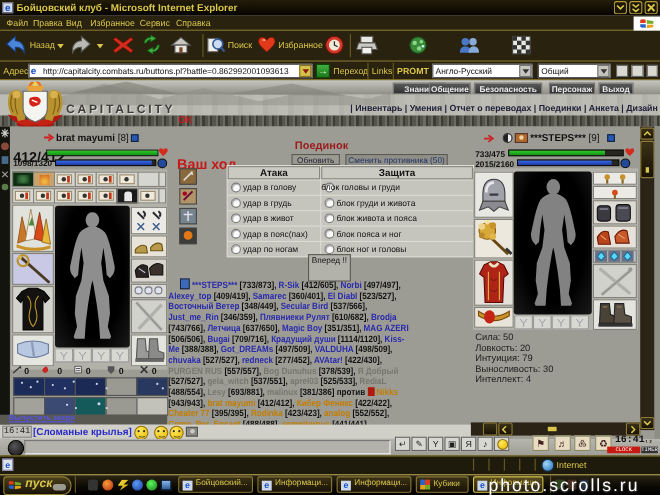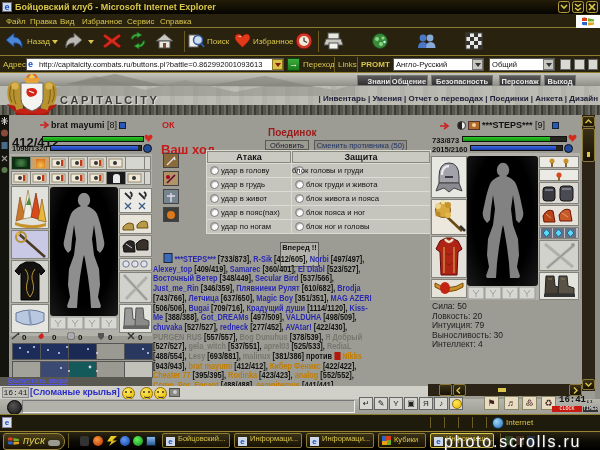--- a/index.html
+++ b/index.html
@@ -396,21 +396,21 @@
         <circle cx="49" cy="25" r="1"></circle>
         <circle cx="57" cy="28" r="1"></circle>
         <circle cx="78" cy="24" r="1.4"></circle>
         <circle cx="85" cy="28" r="1"></circle>
       </g>
 </svg>
 
 <div class="a" style="left:0;top:377px;width:152px;height:9px;background:#5a5951"></div>
 <div class="a" style="left:8px;top:377px;font-size:7px;font-weight:bold;color:#5555e8;text-decoration:underline">Выпустить зверя</div>
 
-<div class="a" style="left:162px;top:120px;font-size:9px;font-weight:bold;color:#c51a1a">ОК</div>
+<div class="a" style="left:162px;top:104px;font-size:9px;font-weight:bold;color:#c51a1a">ОК</div>
 <div class="a" style="left:268px;top:127px;font-size:10px;font-weight:bold;color:#9a1a1a">Поединок</div>
 <div class="a btn" style="left:265px;top:140px;width:44px;height:10px">Обновить</div>
 <div class="a btn" style="left:314px;top:140px;width:93px;height:11px;background:#8f8f88;color:#236;line-height:10px">Сменить противника (50)</div>
 <div class="a" style="left:161px;top:142px;font-size:13px;font-weight:bold;color:#c51a1a">Ваш ход</div>
 <div class="a" style="left:163px;top:153px;width:16px;height:15px;background:#8a6a3a;border:1px solid #444;box-sizing:border-box"><svg width="14" height="13">
         <path d="M3 10 L11 2 M10 2 L11 5" stroke="#ddd" stroke-width="1.4" fill="none"></path>
       </svg></div>
 <div class="a" style="left:163px;top:171px;width:16px;height:15px;background:#b09468;border:1px solid #444;box-sizing:border-box"><svg width="14" height="13">
         <path d="M3 10 L11 2" stroke="#603" stroke-width="1.6" fill="none"></path>
         <circle cx="4" cy="4" r="2" fill="#a02"></circle>
@@ -448,21 +448,21 @@
     <div class="a rlab" style="left:221px;top:206px">удар в пояс(пах)</div>
 <div class="a" style="left:292px;top:206px;width:138px;height:13px;background:#c6c5bd"></div>
     <div class="a radio" style="left:295px;top:208px"></div>
     <div class="a rlab" style="left:306px;top:206px">блок пояса и ног</div>
 <div class="a" style="left:207px;top:220px;width:84px;height:13px;background:#c6c5bd"></div>
     <div class="a radio" style="left:210px;top:222px"></div>
     <div class="a rlab" style="left:221px;top:220px">удар по ногам</div>
 <div class="a" style="left:292px;top:220px;width:138px;height:13px;background:#c6c5bd"></div>
     <div class="a radio" style="left:295px;top:222px"></div>
     <div class="a rlab" style="left:306px;top:220px">блок ног и головы</div>
-<div class="a btn" style="left:280px;top:242px;width:39px;height:25px;background:#b2b2aa;font-weight:bold;color:#111;line-height:10px">Вперед !!</div>
+<div class="a btn" style="left:280px;top:231px;width:39px;height:25px;background:#b2b2aa;font-weight:normal;color:#111;line-height:10px">Вперед !!</div>
 
 <div class="a lst" style="left:153px;top:253px;height:134px">
 <span style="display:inline-block;width:8px;height:8px;background:#3a6ab8;border:1px solid #223;vertical-align:-1px;margin-left:12px"></span> <span class="b">***STEPS***</span> [733/873], <span class="b">R-Sik</span> [412/605], <span class="b">Norbi</span> [497/497],<br>
 <span class="b">Alexey_top</span> [409/419], <span class="b">Samarec</span> [360/401], <span class="b">El Diabl</span> [523/527],<br>
 <span class="b">Восточный Ветер</span> [348/449], <span class="b">Secular Bird</span> [537/566],<br>
 <span class="b">Just_me_Rin</span> [346/359], <span class="b">Плявниеки Рулят</span> [610/682], <span class="b">Brodja</span><br>
 [743/766], <span class="b">Летчица</span> [637/650], <span class="b">Magic Boy</span> [351/351], <span class="b">MAG AZERI</span><br>
 [506/506], <span class="b">Bugai</span> [709/716], <span class="b">Крадущий души</span> [1114/1120], <span class="b">Kiss-</span><br>
 <span class="b">Me</span> [388/388], <span class="b">Got_DREAMs</span> [497/509], <span class="b">VALDUHA</span> [498/509],<br>
 <span class="b">chuvaka</span> [527/527], <span class="b">redneck</span> [277/452], <span class="b">AVAtar!</span> [422/430],<br>
@@ -475,21 +475,21 @@
 
 <svg class="a" style="left:440px;top:122px" width="10" height="8" viewBox="0 0 10 8">
       <path d="M0 4 L6 4 M4 1 L8 4 L4 7" stroke="#c22" stroke-width="1.6" fill="none"></path>
     </svg>
 <div class="a" style="left:457px;top:121px;width:9px;height:9px;border-radius:50%;background:linear-gradient(90deg,#222 50%,#eee 50%);border:1px solid #333;box-sizing:border-box"></div>
 <div class="a" style="left:468px;top:121px;width:12px;height:9px;background:#b06a2a;border:1px solid #533;box-sizing:border-box">
       <div style="width:4px;height:4px;margin:1px 3px;background:#f2d2a2;border-radius:50%"></div>
     </div>
 <div class="a" style="left:482px;top:120px;font-size:9px;font-weight:bold;color:#111;white-space:nowrap">***STEPS*** <span style="font-weight:normal">[9]</span></div>
 <div class="a" style="left:552px;top:122px;width:7px;height:7px;background:#2857b8;border:1px solid #123;box-sizing:border-box"></div>
-<div class="a" style="left:432px;top:136px;font-size:7.5px;font-weight:bold;color:#111">733/873</div>
+<div class="a" style="left:432px;top:136px;font-size:7.5px;font-weight:bold;color:#111">733/475</div>
 <div class="a bar" style="left:462px;top:136px;width:105px;height:6px">
       <div style="width:84%;height:100%;background:linear-gradient(#2ec82e,#0f960f)"></div>
     </div>
 <svg class="a" style="left:568px;top:134px" width="9" height="9" viewBox="0 0 19 18">
       <path d="M9.5 16 C4 11 1 8 1 5 Q1 1 5 1 Q8 1 9.5 4 Q11 1 14 1 Q18 1 18 5 C18 8 15 11 9.5 16Z" fill="#d32a1a"></path>
     </svg>
 <div class="a" style="left:432px;top:145px;font-size:7.5px;font-weight:bold;color:#111">2015/2160</div>
 <div class="a bar" style="left:470px;top:145px;width:93px;height:6px">
       <div style="width:93%;height:100%;background:linear-gradient(#3a6ae0,#1a3aa8)"></div>
     </div>
@@ -663,21 +663,21 @@
 <div class="a yl" style="left:506px;top:418px;font-size:8px">Internet</div>
 
 <div class="a" style="left:0;top:431px;width:600px;height:19px;background:linear-gradient(#2b2513,#0c0a04 55%,#000);border-top:1px solid #9a8535;box-sizing:border-box"></div>
 <div class="a" style="left:3px;top:433px;width:60px;height:15px;background:linear-gradient(#4a3f1c,#1a1406);border:1px solid #9a8535;border-radius:3px 8px 8px 3px"></div>
 <svg class="a" style="left:7px;top:435px" width="13" height="12" viewBox="0 0 14 13">
 <path d="M1 3.2 Q2.5 2 4 2.6 L6 3 L6 6 L1 6 Z" fill="#d93f1c"></path>
 <path d="M7 3.2 L12.6 4.2 Q13 4.3 13 4.8 L13 6.6 L7 6.6 Z" fill="#71ac28"></path>
 <path d="M1 7 L6 7 L6 10.4 L4 10 Q2.5 10.6 1 9.4 Z" fill="#2a64c8"></path>
 <path d="M7 7.4 L13 7.4 L13 9 Q13 9.6 12.6 9.7 L7 10.6 Z" fill="#e8a21a"></path>
 </svg>
-<div class="a" style="left:23px;top:434px;font-size:11px;font-weight:normal;font-style:italic;color:#d9c64a">пуск</div>
+<div class="a" style="left:23px;top:434px;font-size:11px;font-weight:bold;font-style:italic;color:#d9c64a">пуск</div>
 <div class="a" style="left:48px;top:440px;width:12px;height:6px;background:#b8b8b0;border-radius:3px;opacity:0.8"></div>
 <div class="a" style="left:68px;top:433px;width:1px;height:15px;background:#6a5c22"></div>
 <div class="a" style="left:80px;top:436px;width:9px;height:10px;background:#333;border-radius:2px"></div>
 <div class="a" style="left:93px;top:436px;width:10px;height:10px;border-radius:50%;background:radial-gradient(circle at 40% 35%,#f89a3a,#b02a0a)"></div>
 <div class="a" style="left:107px;top:436px;width:10px;height:10px;background:linear-gradient(135deg,#f8e23a,#c89a0a);clip-path:polygon(40% 0,100% 0,55% 45%,100% 45%,20% 100%,45% 55%,0 55%)"></div>
 <div class="a" style="left:120px;top:436px;width:10px;height:10px;border-radius:50%;background:radial-gradient(circle at 40% 35%,#5a9af8,#1a3a98)"></div>
 <div class="a" style="left:133px;top:436px;width:10px;height:10px;border-radius:50%;background:radial-gradient(circle at 40% 35%,#5af85a,#1a7a1a)"></div>
 <div class="a" style="left:146px;top:436px;width:10px;height:10px;background:linear-gradient(#8ab8e8,#2a5a98);border:1px solid #123;box-sizing:border-box"></div>
 <div class="a tb" style="left:162px;top:433px;width:68px;height:15px"><span style="display:inline-block;margin:2px 0 0 3px;width:9px;height:9px;background:#cfd8e8;color:#1550c8;font-weight:bold;font-size:8px;line-height:9px;text-align:center">e</span><span style="display:inline-block;vertical-align:3px;margin-left:3px">Бойцовский...</span></div>
 <div class="a tb" style="left:234px;top:433px;width:68px;height:15px"><span style="display:inline-block;margin:2px 0 0 3px;width:9px;height:9px;background:#cfd8e8;color:#1550c8;font-weight:bold;font-size:8px;line-height:9px;text-align:center">e</span><span style="display:inline-block;vertical-align:3px;margin-left:3px">Информаци...</span></div>

